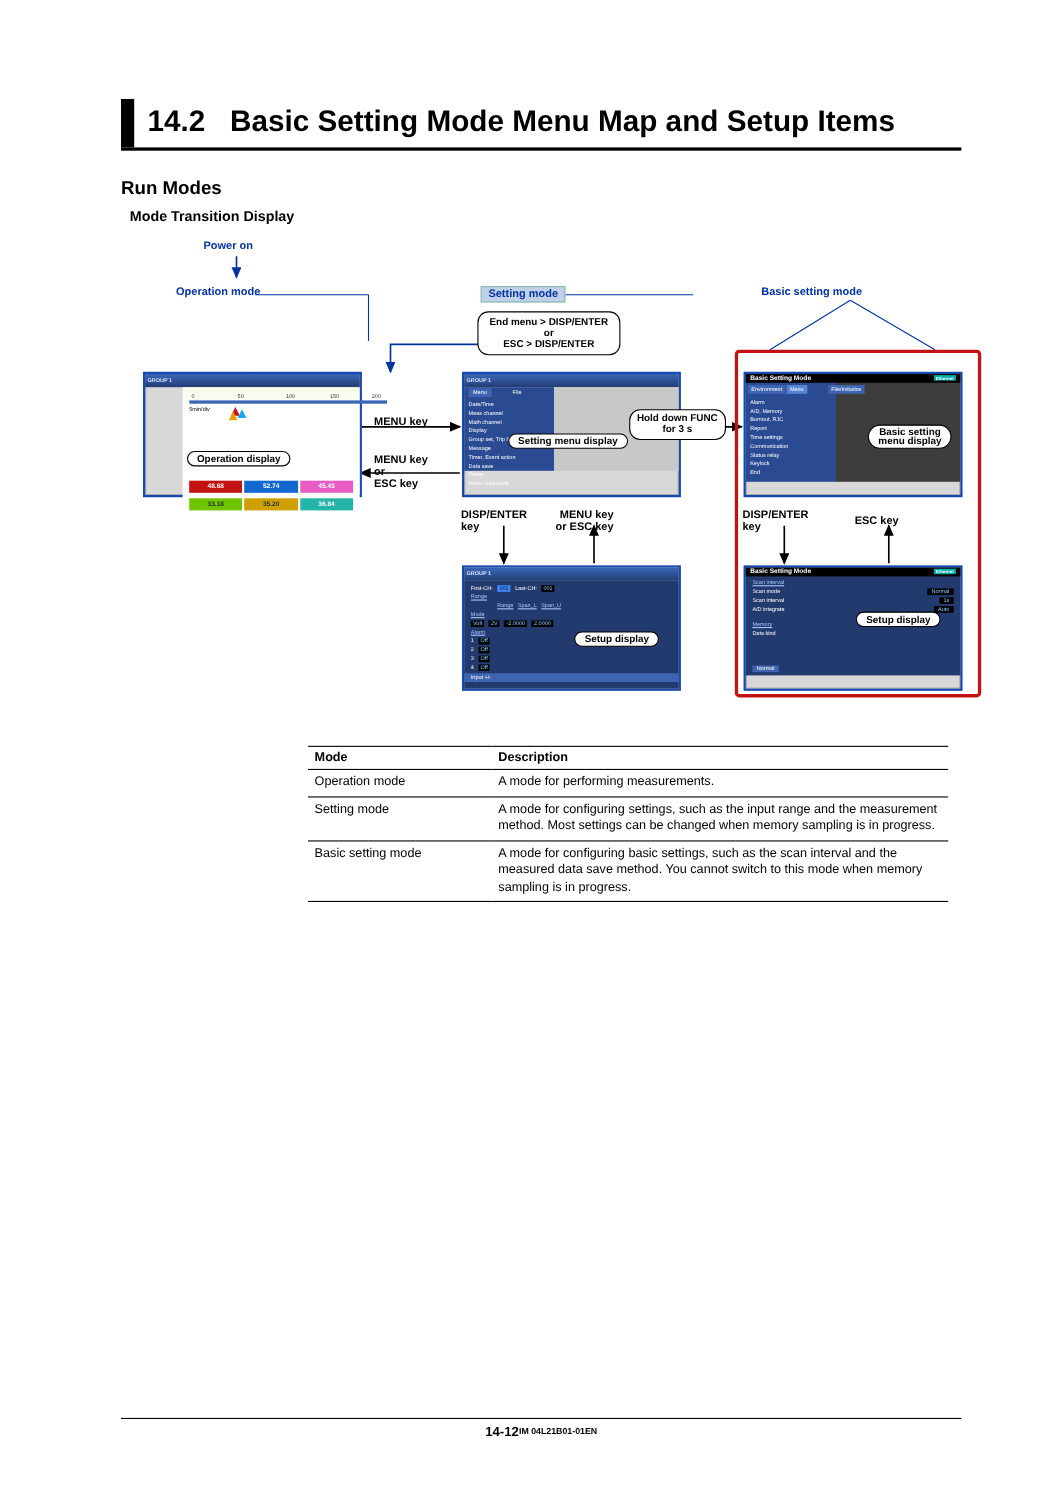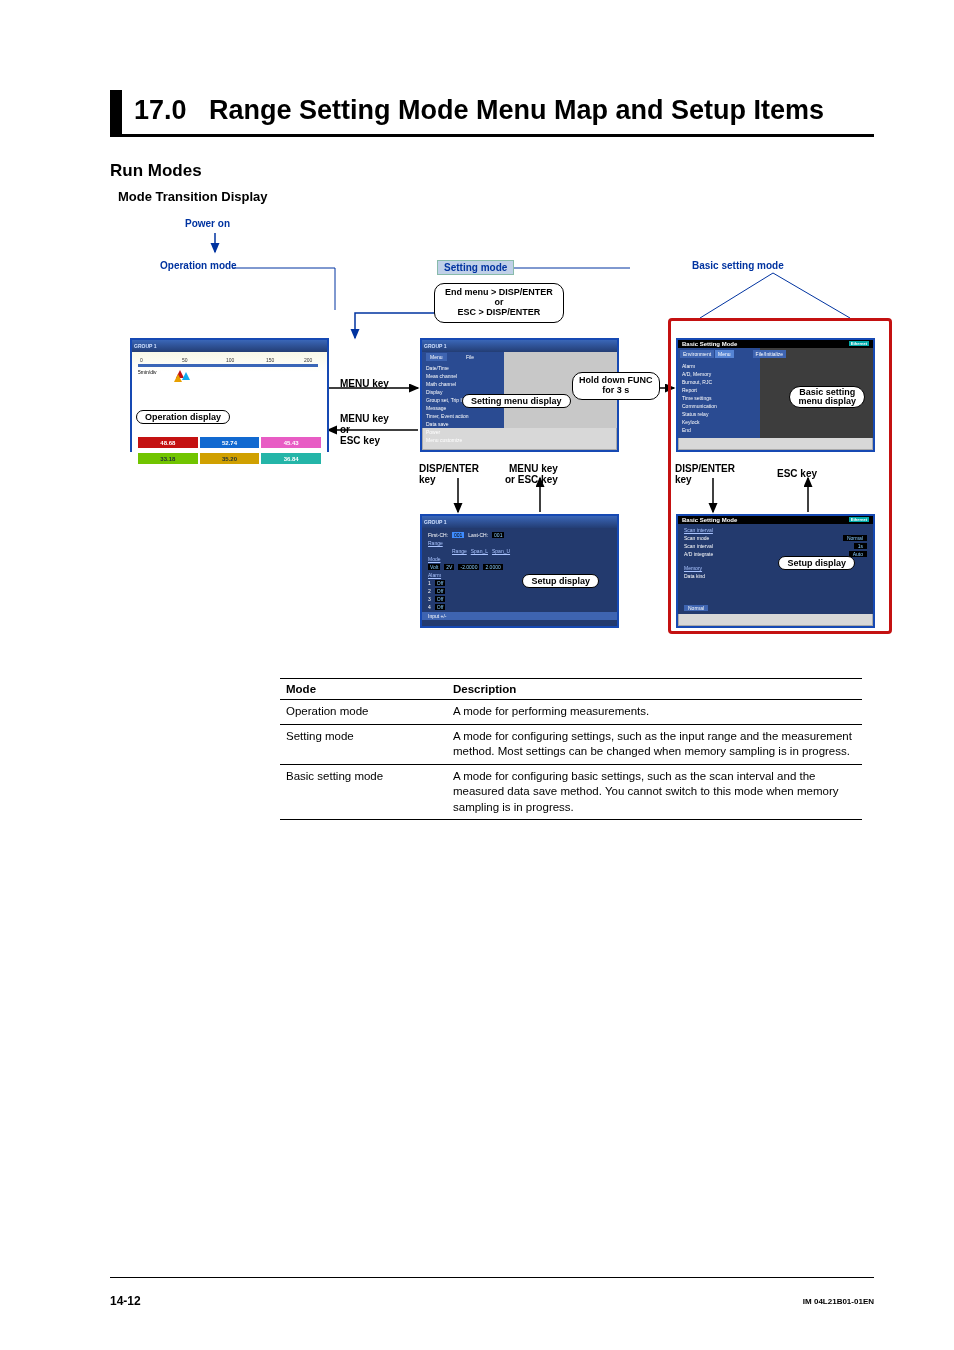--- a/index.html
+++ b/index.html
@@ -105,20 +105,21 @@
   .screenshot .body { position: relative; }
 
   
   .opdisp {
     left: 0; top: 120px; width: 195px; height: 110px;
     border: 2px solid #1649b3;
   }
   .opdisp .body {
     height: 114px;
     background: linear-gradient(#f8f8e8 0, #fff 20px, #fff 100%);
+    margin-left: 34px;
   }
   .opdisp .gauge {
     position: absolute; top: 4px; left: 6px; right: 6px; height: 42px;
   }
   .opdisp .band {
     position: absolute; bottom: 2px; left: 6px; right: 6px;
     display: flex; gap: 2px;
   }
   .opdisp .band div {
     flex: 1; height: 11px; font-size: 6px; color: #fff; font-weight: bold;
@@ -248,37 +249,37 @@
   }
   table.modes td.mode { width: 155px; }
 
   .page-footer {
     position: absolute;
     bottom: 42px;
     left: 110px;
     right: 80px;
     border-top: 1px solid #000;
     display: flex;
-    justify-content: space-between;
+    justify-content: center;
     align-items: center;
-    padding-top: 16px;
+    padding-top: 4px;
   }
   .page-num { font-size: 12px; font-weight: bold; }
   .doc-id { font-size: 8px; font-weight: bold; }
 </style>
 </head>
 <body>
 
 <div class="page">
 
   <div class="title-block">
     <div class="title-bar"></div>
     <div class="title-text">
-      <span>17.0</span>&nbsp;&nbsp;
-      <span>Range Setting Mode Menu Map and Setup Items</span>
+      <span>14.2</span>&nbsp;&nbsp;
+      <span>Basic Setting Mode Menu Map and Setup Items</span>
     </div>
   </div>
 
   <div class="h2">Run Modes</div>
   <div class="h3">Mode Transition Display</div>
 
   <div class="diagram">
 
     <svg width="760" height="460" style="position:absolute;left:0;top:0;">
       <defs>

